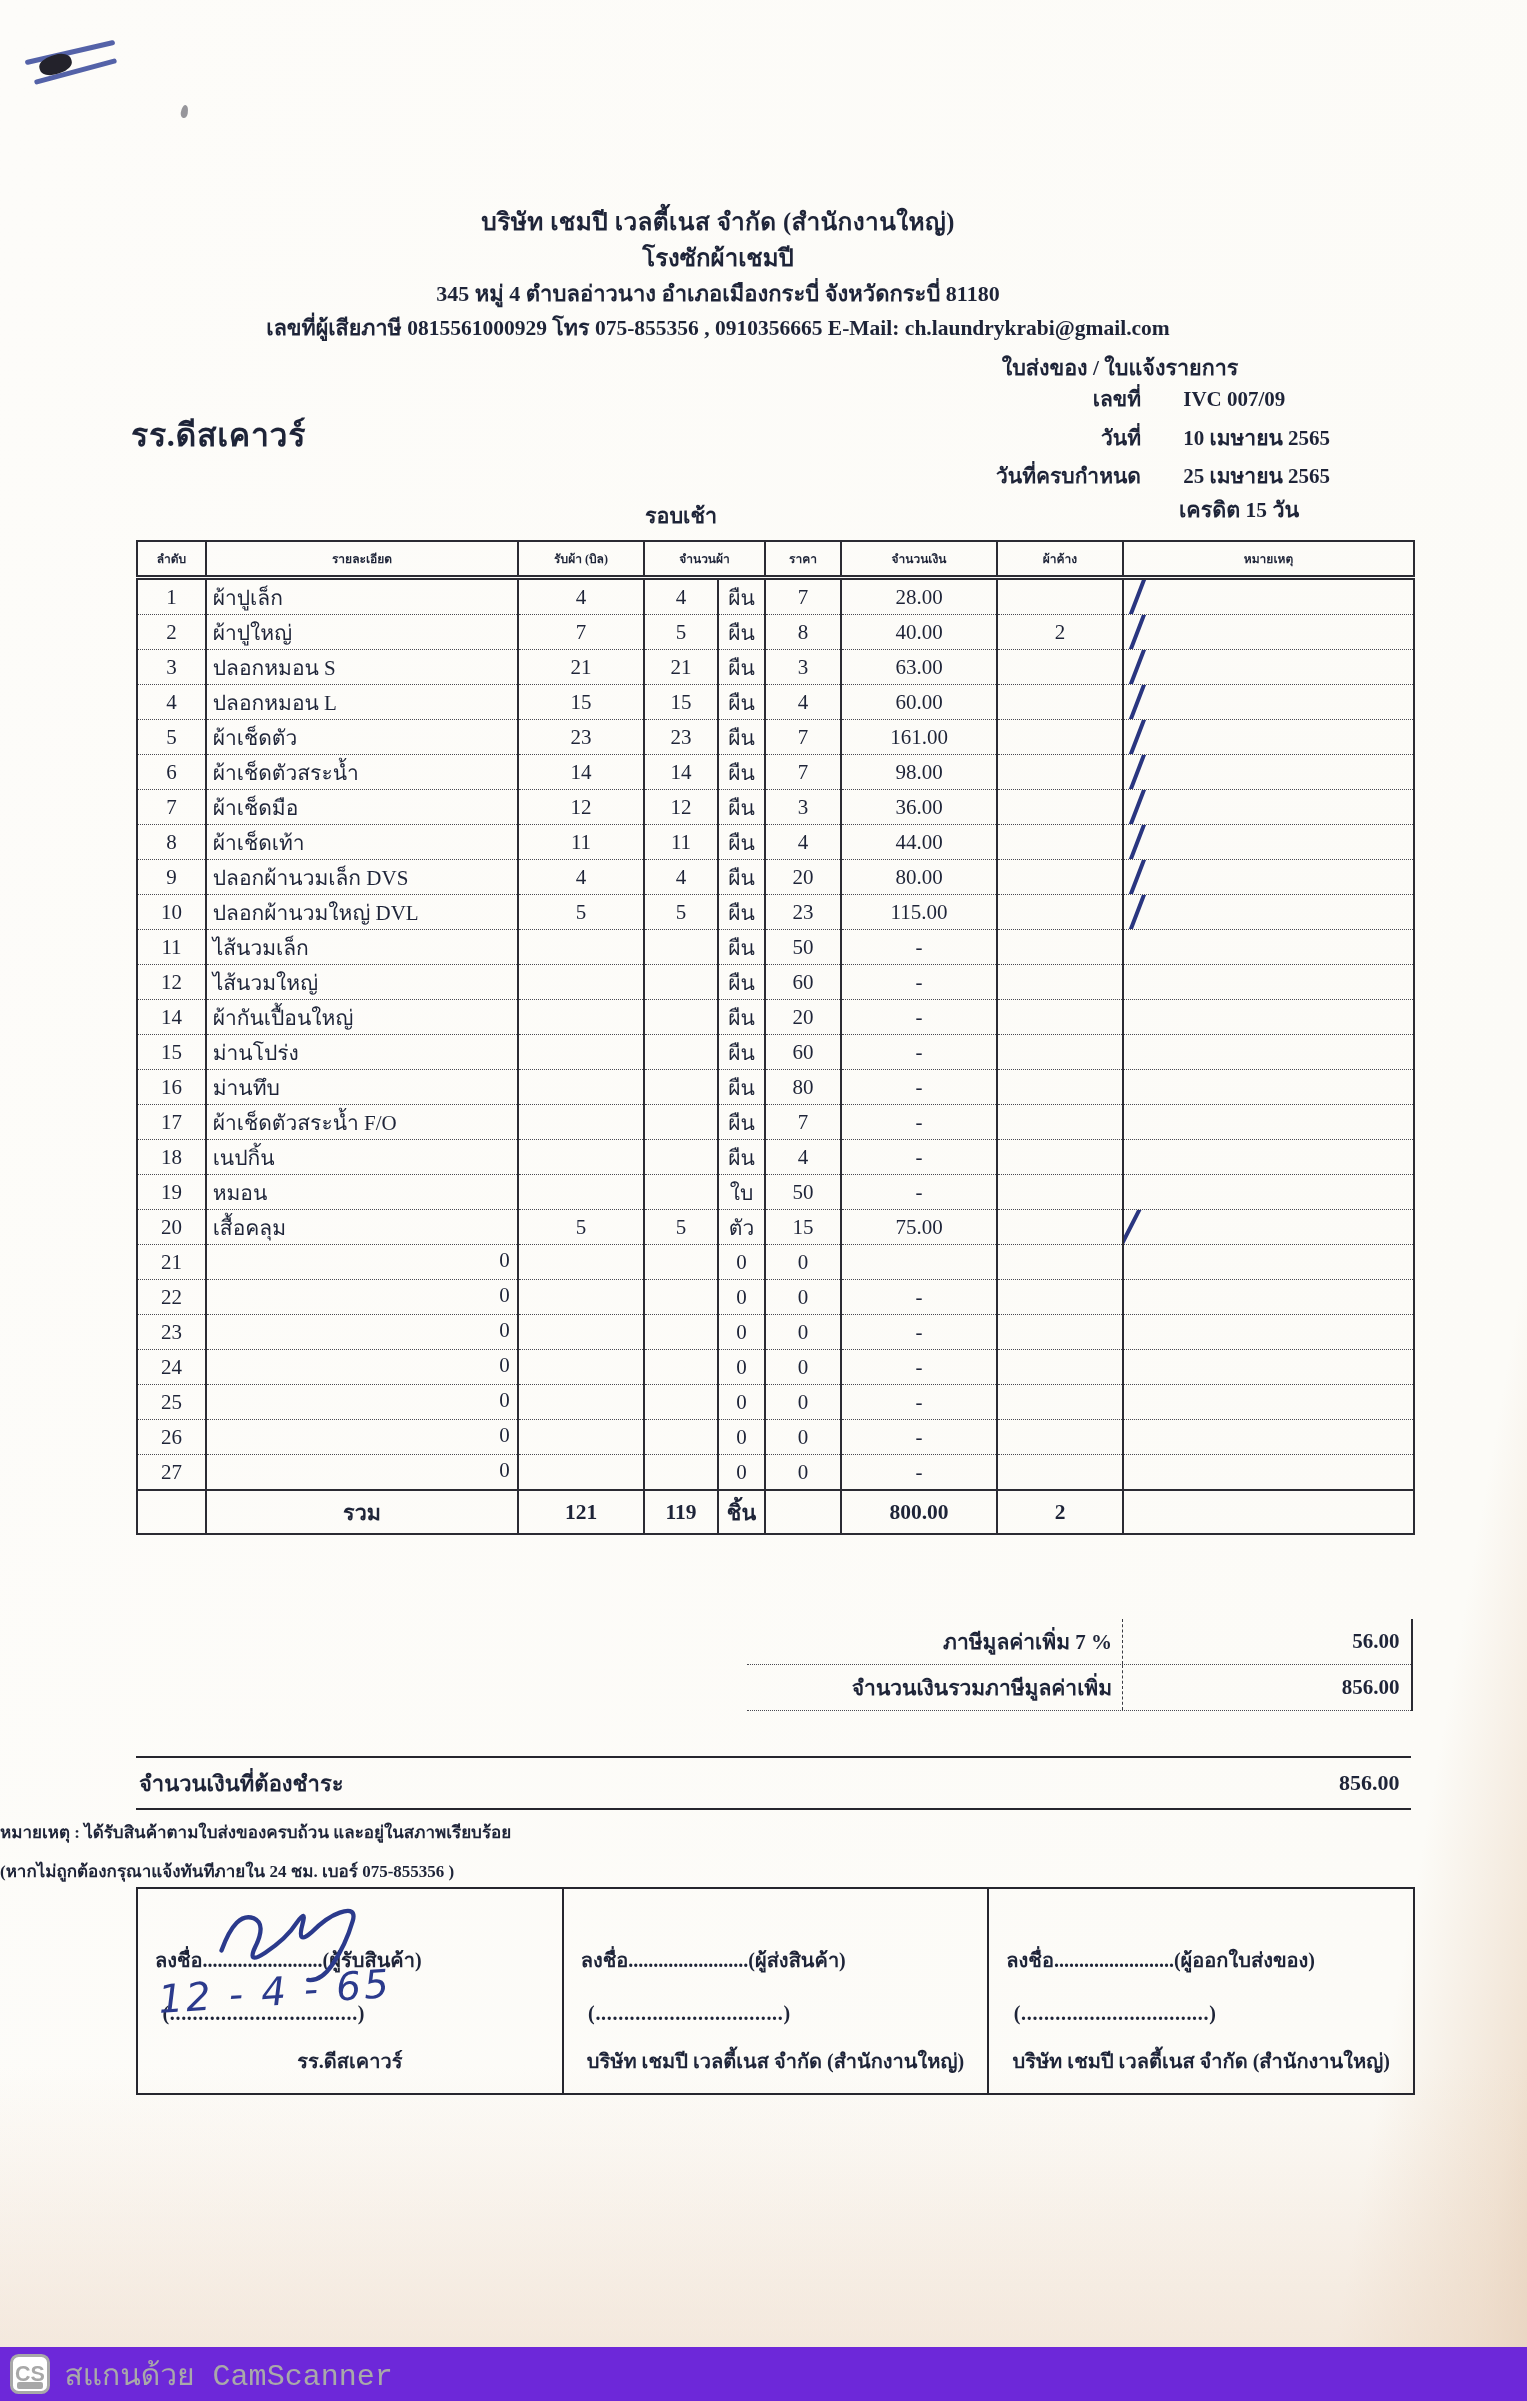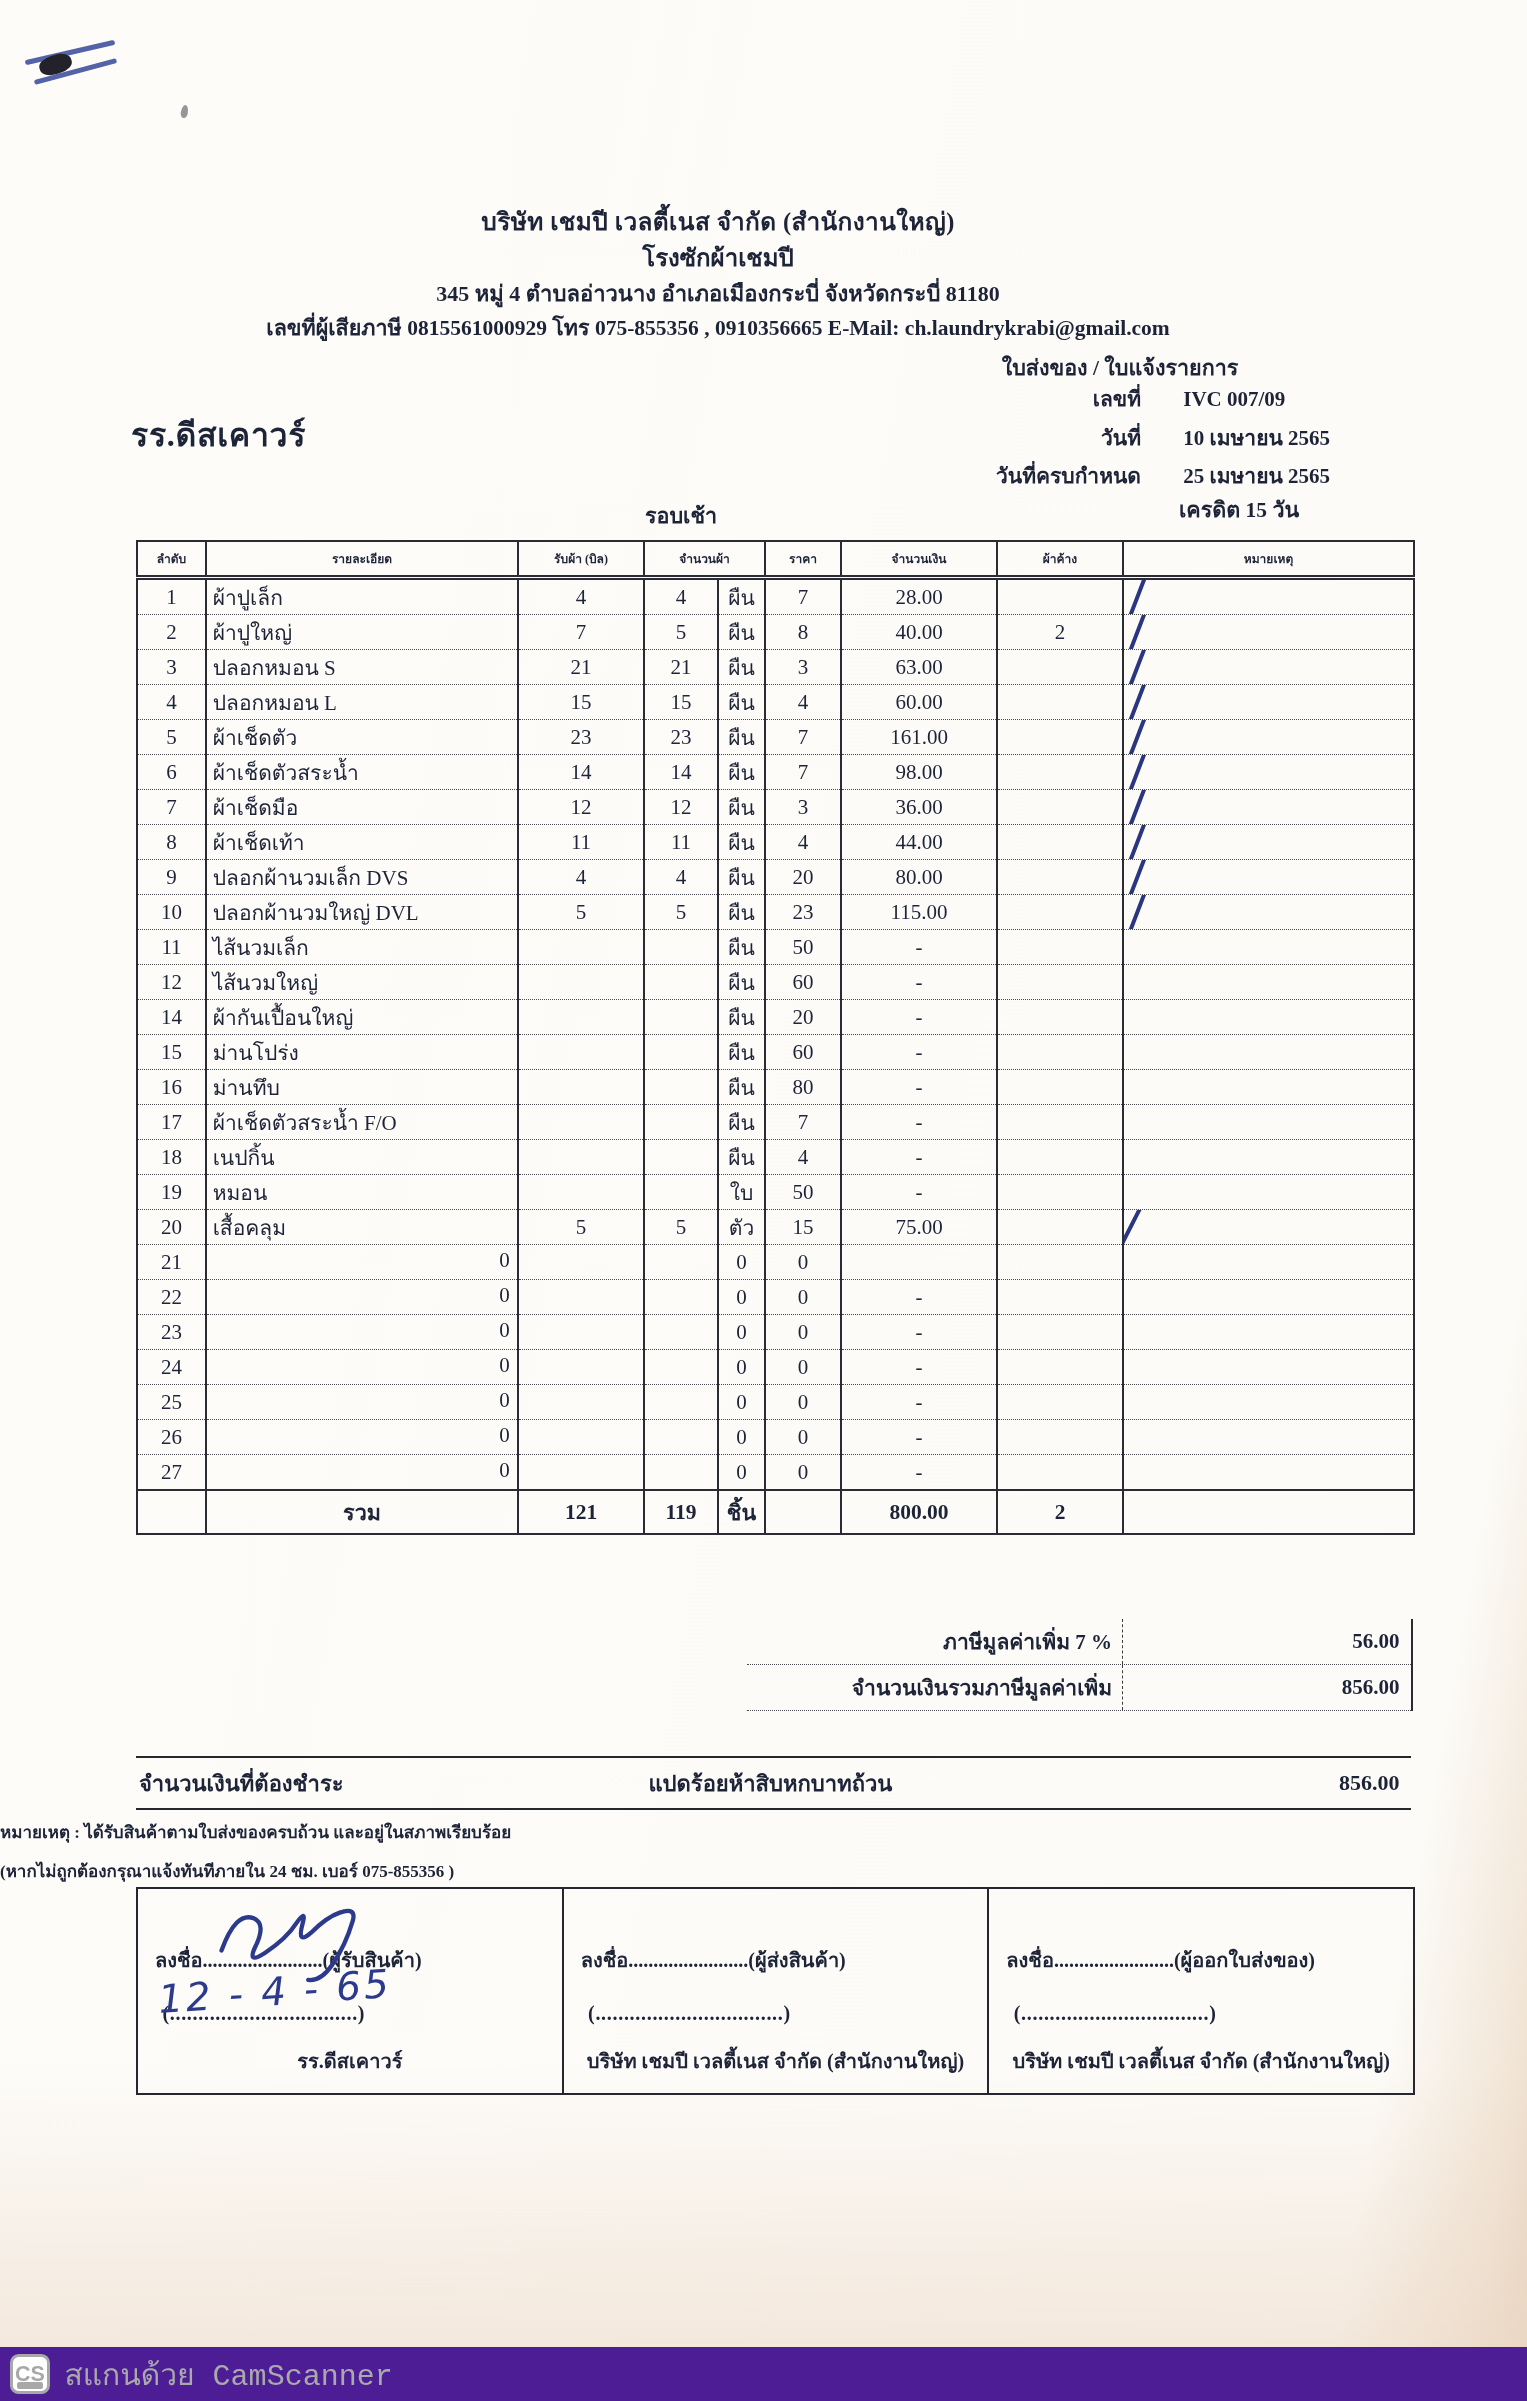--- a/index.html
+++ b/index.html
@@ -83,21 +83,21 @@
   .sig-wrap{position:absolute;left:136px;top:1887px;width:1275px;height:204px;
     border:2.9px solid #26262e;display:flex;}
   .sig-box{flex:1;position:relative;border-right:2.2px solid #26262e;}
   .sig-box:last-child{border-right:none;}
   .sig-line1{position:absolute;left:17px;top:55px;font-size:20px;font-weight:bold;white-space:nowrap;}
   .sig-line2{position:absolute;left:24.4px;top:113px;font-size:20px;font-weight:bold;white-space:nowrap;letter-spacing:0.7px;}
   .sig-line3{position:absolute;left:0;bottom:16px;width:100%;text-align:center;font-size:20px;font-weight:bold;}
   .hand-sign{position:absolute;left:62px;top:4.3px;}
   .hand-date{position:absolute;left:20px;top:80px;font-size:39px;color:#2b3a8c;font-style:italic;font-family:"DejaVu Sans",sans-serif;transform:rotate(-4deg);letter-spacing:2.9px;}
   
-  .footer-bar{position:absolute;left:0;bottom:0;width:1528px;height:54px;background:#4c1d95;
+  .footer-bar{position:absolute;left:0;bottom:0;width:1528px;height:54px;background:#6d28d9;
     display:flex;align-items:center;gap:14.4px;}
   .cs-logo{margin-left:10px;width:40px;height:40px;border:3.6px solid #a8a8a8;border-radius:8.6px;
     color:#a8a8a8;font-family:"Liberation Sans",sans-serif;font-weight:bold;font-size:21.5px;
     display:flex;align-items:center;justify-content:center;position:relative;background:#fff;box-sizing:border-box;}
   .cs-logo .tab{position:absolute;left:4.3px;right:4.3px;bottom:2.2px;height:7.2px;background:#a8a8a8;border-radius:2.2px;}
   .scan-text{color:#a9a9a9;font-size:30px;font-family:Liberation Mono, monospace;}
 </style>
 </head>
 <body>
 
@@ -499,21 +499,20 @@
         <div class="sum-value">56.00</div>
       </div>
       <div class="sum-row">
         <div class="sum-label">จำนวนเงินรวมภาษีมูลค่าเพิ่ม</div>
         <div class="sum-value">856.00</div>
       </div>
     </div>
 
   <div class="payment">
     <div class="pay-label">จำนวนเงินที่ต้องชำระ</div>
-    <div class="pay-text">แปดร้อยห้าสิบหกบาทถ้วน</div>
     <div class="pay-value">856.00</div>
   </div>
 
   <div class="note-line n1">หมายเหตุ : ได้รับสินค้าตามใบส่งของครบถ้วน และอยู่ในสภาพเรียบร้อย</div>
   <div class="note-line n2">(หากไม่ถูกต้องกรุณาแจ้งทันทีภายใน 24 ชม. เบอร์ 075-855356 )</div>
 
   <div class="sig-wrap">
       <div class="sig-box">
         <div class="sig-line1"><span>ลงชื่อ</span><span>........................</span><span>(ผู้รับสินค้า)</span></div>
         <div class="sig-line2">(.................................)</div>

